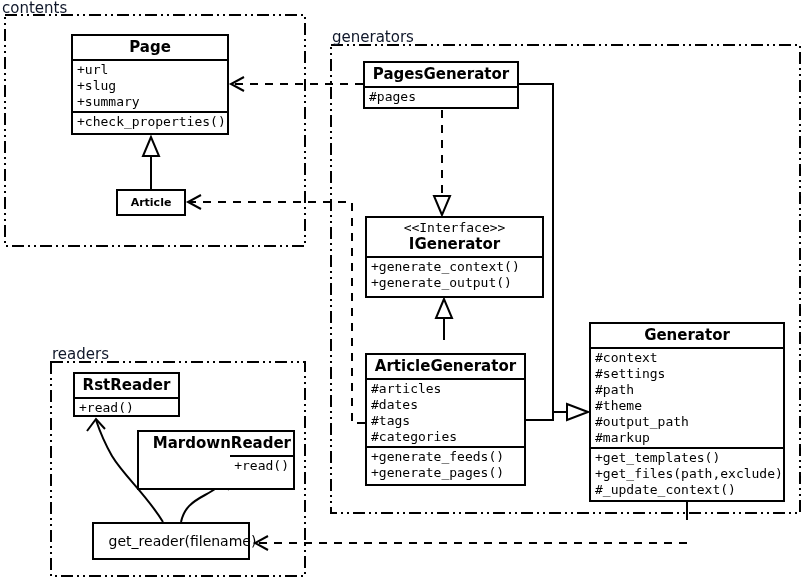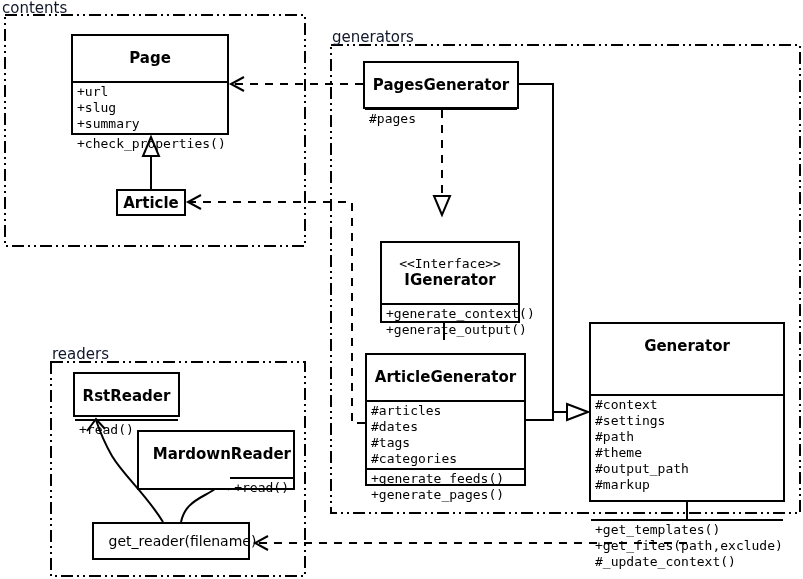--- a/index.html
+++ b/index.html
@@ -2,25 +2,25 @@
 <html><head>
 <meta charset="utf-8">
 <style>
   html,body{margin:0;padding:0;background:#ffffff;}
   body{position:relative;width:803px;height:579px;overflow:hidden;
        font-family:"DejaVu Sans",sans-serif;color:#000;}
   #wires{position:absolute;left:0;top:0;z-index:0;}
   .pkg-label{position:absolute;z-index:2;font:15px "DejaVu Sans",sans-serif;color:#0f172a;}
   .uml-box{position:absolute;z-index:1;box-sizing:border-box;border:2px solid #000;
            background:#fff;display:flex;flex-direction:column;}
-  .uml-title{font-weight:bold;font-size:15px;line-height:19px;text-align:center;padding:13px 2px;}
+  .uml-title{font-weight:bold;font-size:15px;line-height:19px;text-align:center;padding:2px 2px;}
   .uml-stereo{font:13px/15px "DejaVu Sans Mono",monospace;font-weight:normal;text-align:center;}
   .uml-rows{font:13px/16px "DejaVu Sans Mono",monospace;padding:1px 4px;border-top:2px solid #000;}
   .uml-solo{display:flex;align-items:center;justify-content:center;height:100%;
-            font-weight:bold;font-size:15px;}
+            font-weight:bold;font-size:11px;}
   .uml-fn{display:flex;align-items:center;justify-content:center;height:100%;
           font:14px "DejaVu Sans",sans-serif;}
 </style>
 </head>
 <body>
 
 <svg id="wires" width="803" height="579" viewBox="0 0 803 579">
 
   <rect x="5" y="15" width="300" height="231" fill="none" stroke="#000" stroke-width="2" stroke-dasharray="12 4 2 4 2 4"></rect>
   <rect x="331" y="45" width="469" height="468" fill="none" stroke="#000" stroke-width="2" stroke-dasharray="12 4 2 4 2 4"></rect>
@@ -76,21 +76,21 @@
   <div class="uml-solo">Article</div>
 </div>
 
 <div class="uml-box" style="left:363px;top:61px;width:156px;height:48px;">
   <div class="uml-title">PagesGenerator</div>
   <div class="uml-rows">
     <div>#pages</div>
   </div>
 </div>
 
-<div class="uml-box" style="left:380px;top:216px;width:140px;height:82px;margin-top:25px;">
+<div class="uml-box" style="left:365px;top:216px;width:179px;height:82px;">
   <div class="uml-title">
     <div class="uml-stereo">&lt;&lt;Interface&gt;&gt;</div>
     <div>IGenerator</div>
   </div>
   <div class="uml-rows">
     <div>+generate_context()</div>
     <div>+generate_output()</div>
   </div>
 </div>
 
@@ -101,21 +101,21 @@
     <div>#dates</div>
     <div>#tags</div>
     <div>#categories</div>
   </div>
   <div class="uml-rows">
     <div>+generate_feeds()</div>
     <div>+generate_pages()</div>
   </div>
 </div>
 
-<div class="uml-box" style="left:589px;top:322px;width:196px;height:180px;gap:25px;">
+<div class="uml-box" style="left:589px;top:322px;width:196px;height:180px;">
   <div class="uml-title">Generator</div>
   <div class="uml-rows">
     <div>#context</div>
     <div>#settings</div>
     <div>#path</div>
     <div>#theme</div>
     <div>#output_path</div>
     <div>#markup</div>
   </div>
   <div class="uml-rows">

